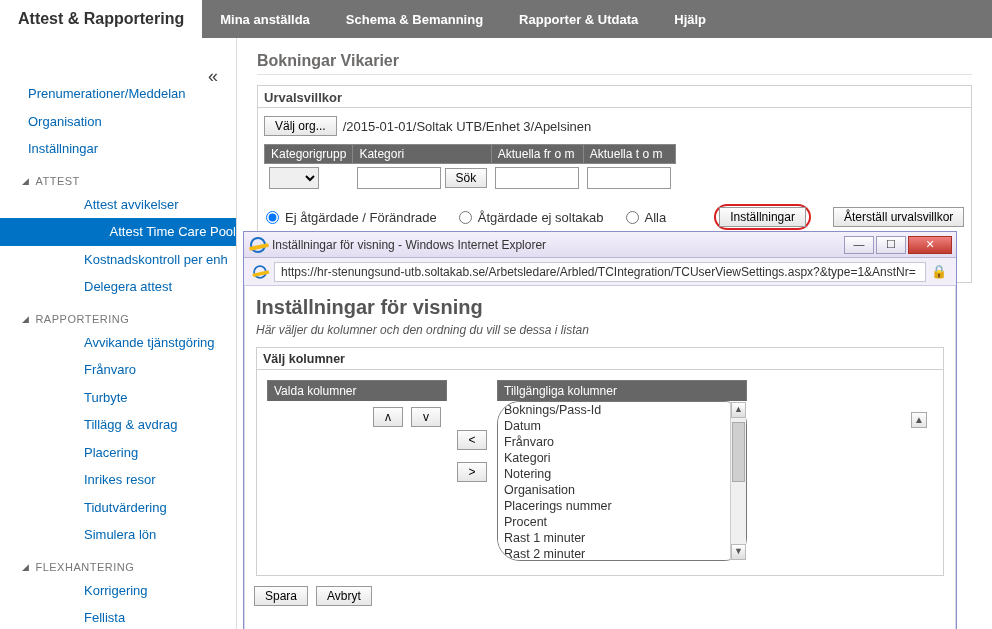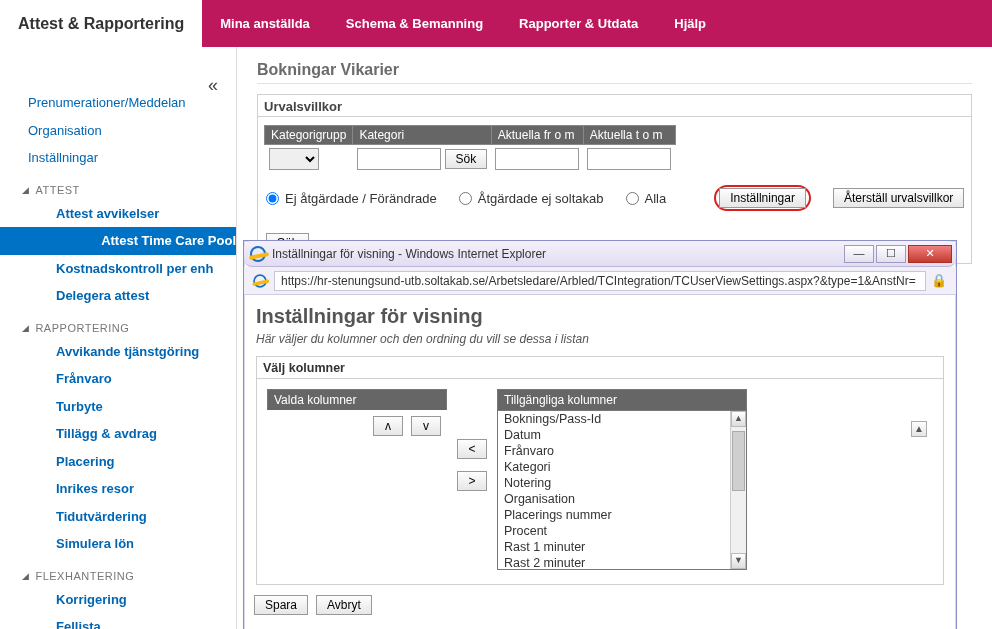--- a/index.html
+++ b/index.html
@@ -1,33 +1,33 @@
 <!DOCTYPE html>
 <html><head>
 <meta charset="utf-8">
 <style>
   * { box-sizing: border-box; margin: 0; padding: 0; }
   body { font-family: "Segoe UI", Arial, sans-serif; font-size: 13px; color: #333; background: #fff; width: 992px; height: 629px; overflow: hidden; position: relative; }
 
   
-  .top-nav { background: #be185d; height: 47px; display: flex; align-items: stretch; }
+  .top-nav { background: #737373; height: 38px; display: flex; align-items: stretch; }
   .top-nav .tab { color: #fff; font-weight: 600; padding: 0 18px; display: flex; align-items: center; cursor: pointer; }
   .top-nav .tab.active { background: #fff; color: #333; font-size: 16px; font-weight: 700; }
 
   
   .main { display: flex; height: calc(629px - 38px); }
   .sidebar { width: 237px; border-right: 1px solid #ddd; padding: 14px 0 0 0; position: relative; }
   .collapse-ctl { position: absolute; top: 28px; right: 18px; font-size: 18px; cursor: pointer; color:#444; }
   .sidebar a { display: block; color: #0066b3; text-decoration: none; padding: 4px 0 4px 40px; line-height: 1.5; }
   .sidebar a.level-top { padding-left: 28px; }
   .sidebar a.selected { background: #0072c6; color: #fff; text-align: right; }
   .sidebar .section { margin-top: 6px; }
   .sidebar .section-head { display:flex; align-items:center; gap:6px; padding: 6px 0 4px 22px; font-size: 11px; letter-spacing: .5px; color: #777; }
   .sidebar .section-head .caret { font-size: 9px; color:#666; }
-  .sidebar .section a { padding-left: 56px; font-weight: bold; }
+  .sidebar .section a { padding-left: 84px; }
 
   .content { flex: 1; padding: 14px 20px; position: relative; overflow:hidden; }
   .page-title { font-size: 16px; color: #6d6b6a; font-weight: 600; margin-bottom: 10px; border-bottom: 1px solid #e2e2e2; padding-bottom: 4px; }
 
   
   .group { border: 1px solid #d0d0d0; padding: 0 0 10px 0; margin-bottom: 12px; }
   .group-title { font-weight: 700; font-size: 13px; color:#444; border-bottom: 1px solid #d0d0d0; padding: 4px 4px 2px 6px; }
   .row { display: flex; align-items: center; gap: 6px; padding: 8px 6px 0 6px; }
   .btn { background: linear-gradient(#fdfdfd,#e7e7e7); border: 1px solid #999; padding: 2px 10px; font-size: 12px; cursor: pointer; }
   .path { color:#333; font-size:13px; }
@@ -39,21 +39,21 @@
   select.small { width:50px; }
   input.small { width:84px; padding:0 4px; }
 
   .radio-row { display:flex; align-items:center; gap: 22px; padding: 12px 6px 0 8px; flex-wrap:wrap; }
   .radio-row label { display:flex; gap:6px; font-size:13px; cursor:pointer; }
   .radio-row .ring { border: 2px solid #d82020; border-radius: 50%/50%; padding: 1px 3px; border-radius: 18px; }
   .radio-row .spacer { flex: 0 0 4px; }
 
   
   .ie-window { position:absolute; left: 6px; top: 193px; width: 714px; height: 400px; border:1px solid #8a8fc9; background:#fff; box-shadow: 0 0 0 1px #d7d7ee inset; }
-  .ie-titlebar { height: 26px; background: linear-gradient(#f4f1fb,#e2ddf1); display:flex; align-items:center; gap:6px; padding: 0 4px 0 6px; border-bottom:1px solid #b9b6d7;border-radius:8px; }
+  .ie-titlebar { height: 26px; background: linear-gradient(#f4f1fb,#e2ddf1); display:flex; align-items:center; gap:6px; padding: 0 4px 0 6px; border-bottom:1px solid #b9b6d7; }
   .ie-titlebar .ie-title { flex:1; font-size:12px; color:#333; }
   .ie-titlebar .win-btns { display:flex; gap:2px; }
   .ie-titlebar .win-btn { width:30px; height:18px; border:1px solid #9e9bc1; background:linear-gradient(#fefefe,#e3e0ef); font-size:11px; line-height:14px; text-align:center; cursor:pointer; }
   .ie-titlebar .win-btn.close { background: linear-gradient(#f08080,#c23b2e); color:#fff; border-color:#a72f24; width:44px; }
   .ie-addr { height:28px; display:flex; align-items:center; gap:6px; padding:0 8px; border-bottom:1px solid #cfcbe4; background:#f2eff9; }
   .ie-addr .url { flex:1; font-size:12px; color:#333; background:#fff; border:1px solid #c7c7d8; padding:2px 6px; white-space:nowrap; overflow:hidden; text-overflow:ellipsis; }
   .ie-addr .lock { color:#6b6b6b; font-size:13px; }
 
   .ie-body { padding: 10px 12px; height: calc(100% - 54px); overflow:hidden; position:relative; }
   .ie-heading { font-size:20px; font-weight:700; color:#555; margin-bottom: 4px; }
@@ -138,20 +138,24 @@
         </div>
       </div>
   </div>
 
   <div class="content">
     <div class="page-title">Bokningar Vikarier</div>
 
     <div class="group">
       <div class="group-title">Urvalsvillkor</div>
 
+      <div class="row">
+        <button class="btn">Välj org...</button>
+        <span class="path">/2015-01-01/Soltak UTB/Enhet 3/Apelsinen</span>
+      </div>
 
       <table class="filter-table">
         <tbody>
             <tr>
               <th>Kategorigrupp</th>
               <th>Kategori</th>
               <th>Aktuella fr o m</th>
               <th>Aktuella t o m</th>
             </tr>
         <tr>
@@ -218,21 +222,21 @@
                 <button class="btn">v</button>
               </div>
             </div>
             <div class="mid-btns">
               <button class="btn">&lt;</button>
               <button class="btn">&gt;</button>
             </div>
             <div class="list-block">
               <div class="list-head">Tillgängliga kolumner</div>
               <div class="list-wrap">
-                <div class="listbox" id="rightList" style="padding-right:9px;">
+                <div class="listbox" id="rightList" style="padding-right:9px;border-radius:23px;">
                     <div class="opt">Boknings/Pass-Id</div>
                     <div class="opt">Datum</div>
                     <div class="opt">Frånvaro</div>
                     <div class="opt">Kategori</div>
                     <div class="opt">Notering</div>
                     <div class="opt">Organisation</div>
                     <div class="opt">Placerings nummer</div>
                     <div class="opt">Procent</div>
                     <div class="opt">Rast 1 minuter</div>
                     <div class="opt">Rast 2 minuter</div>

